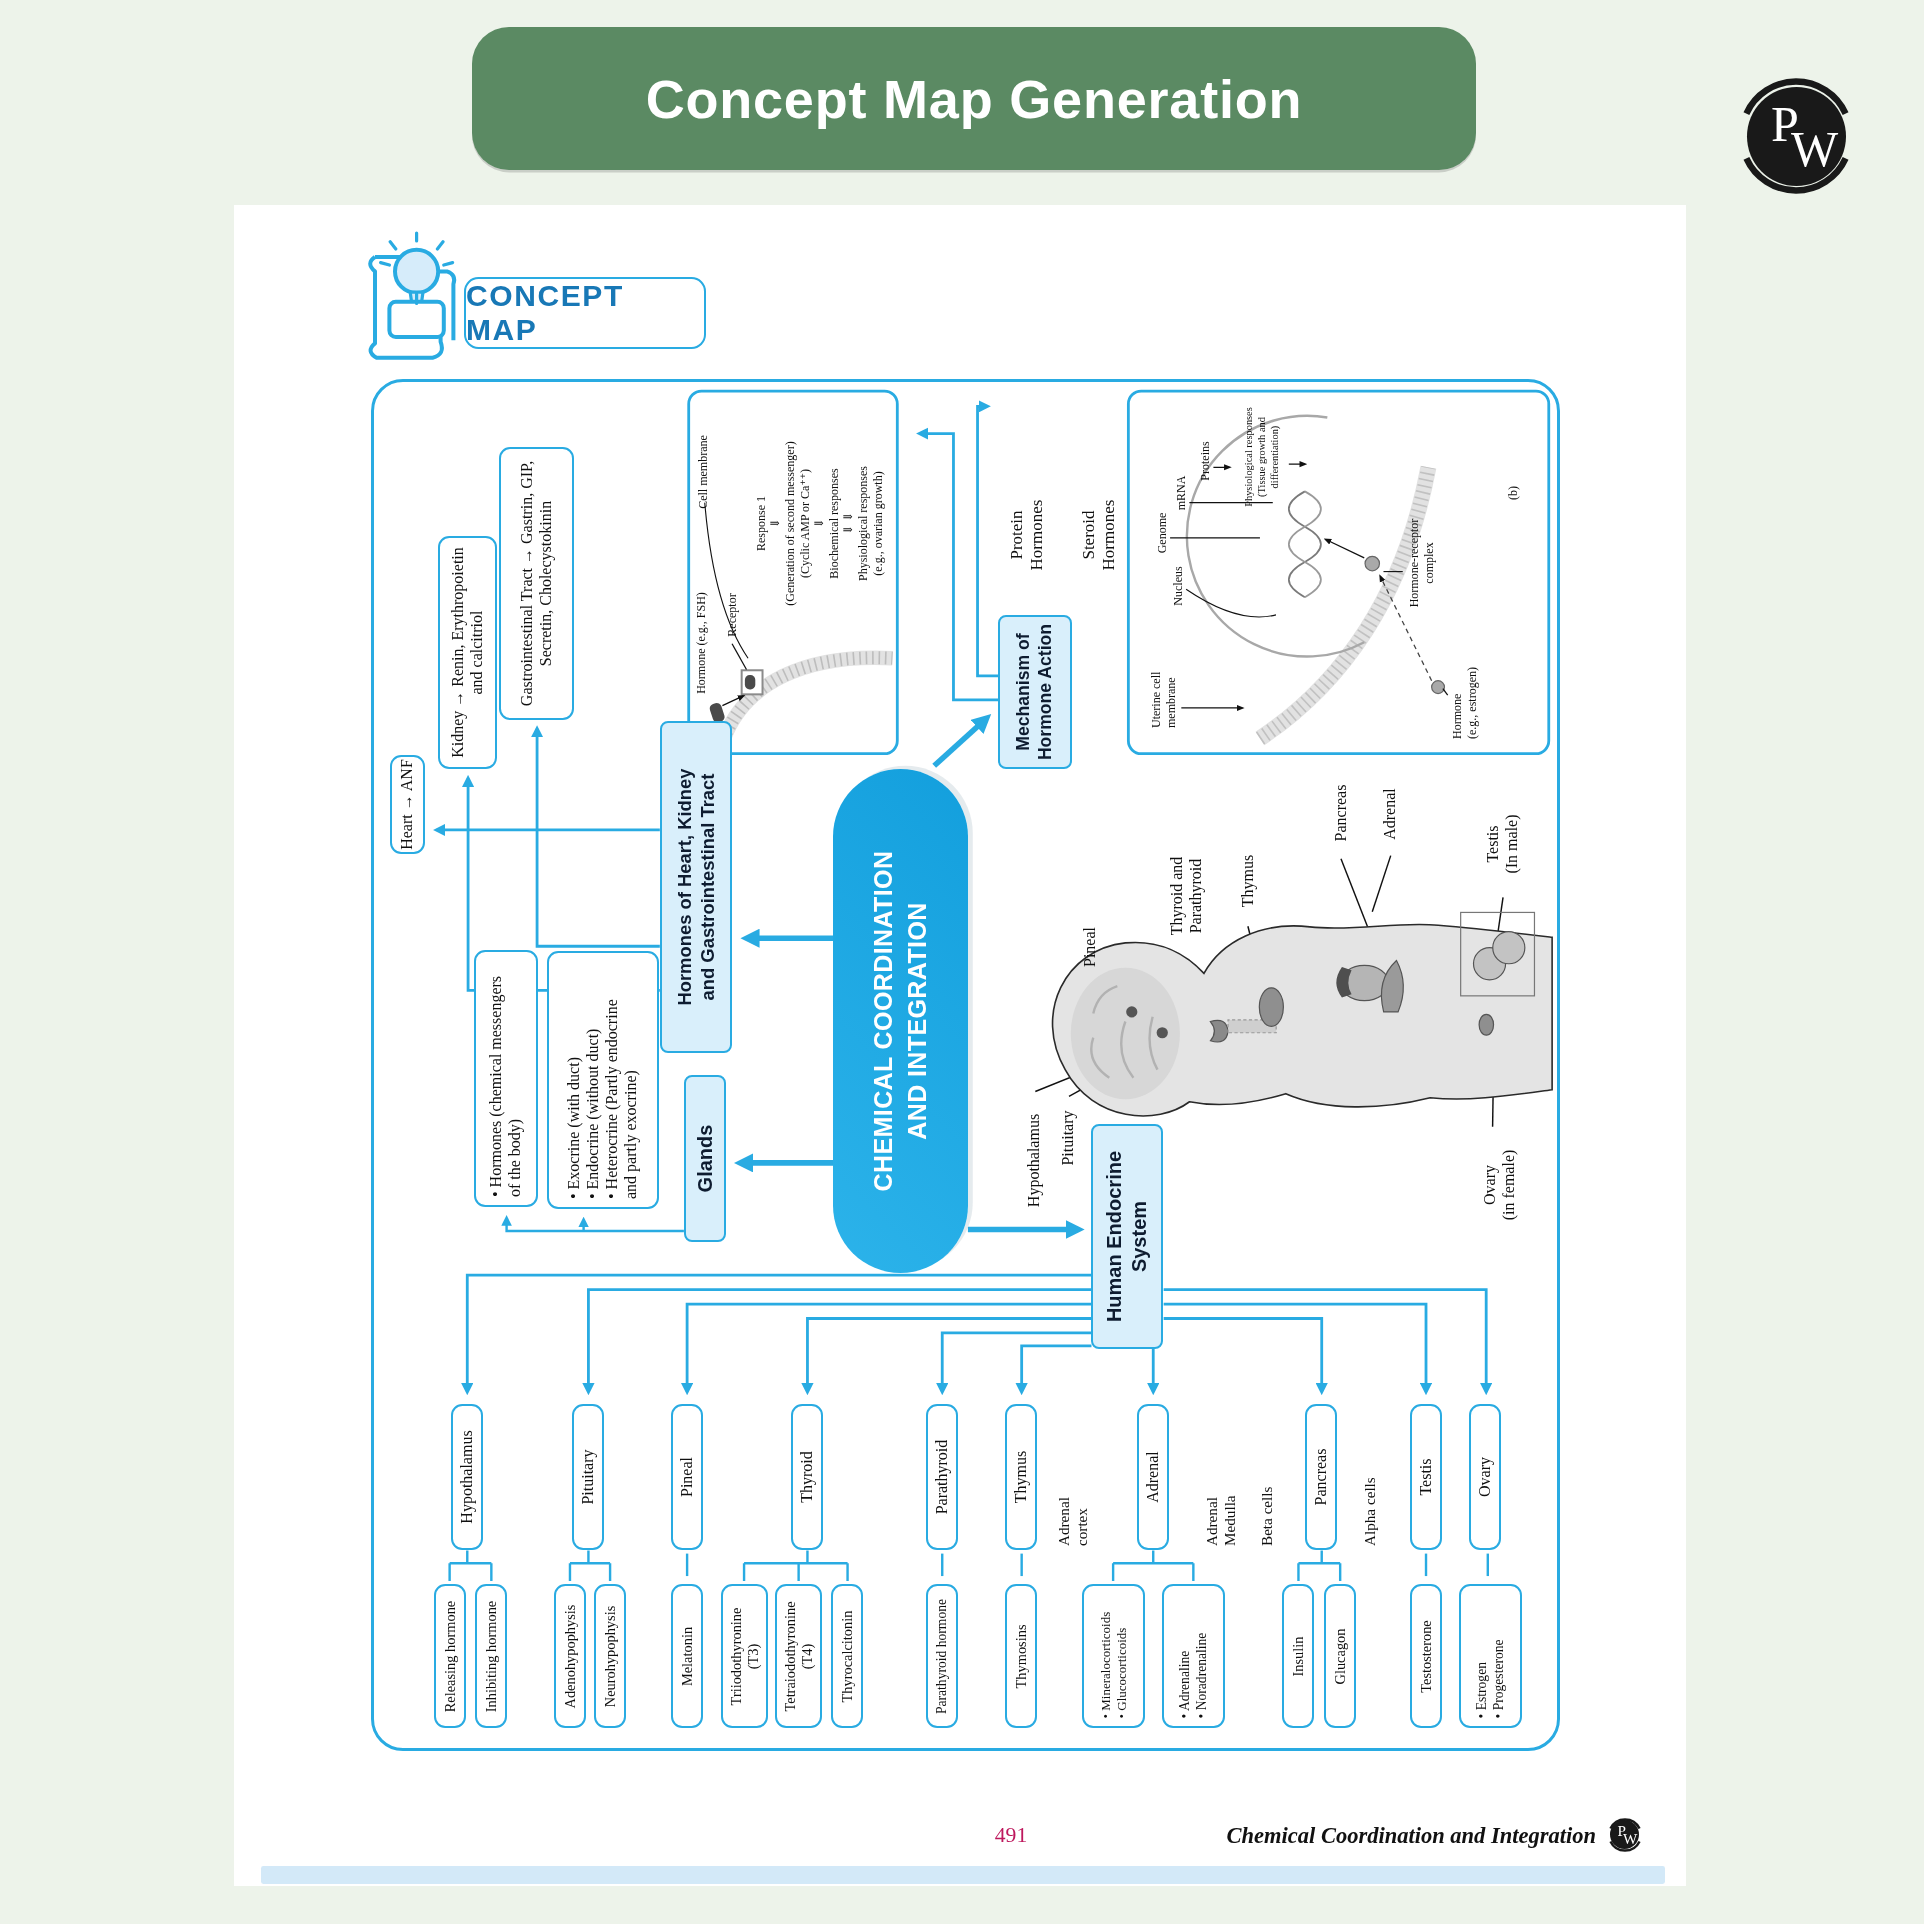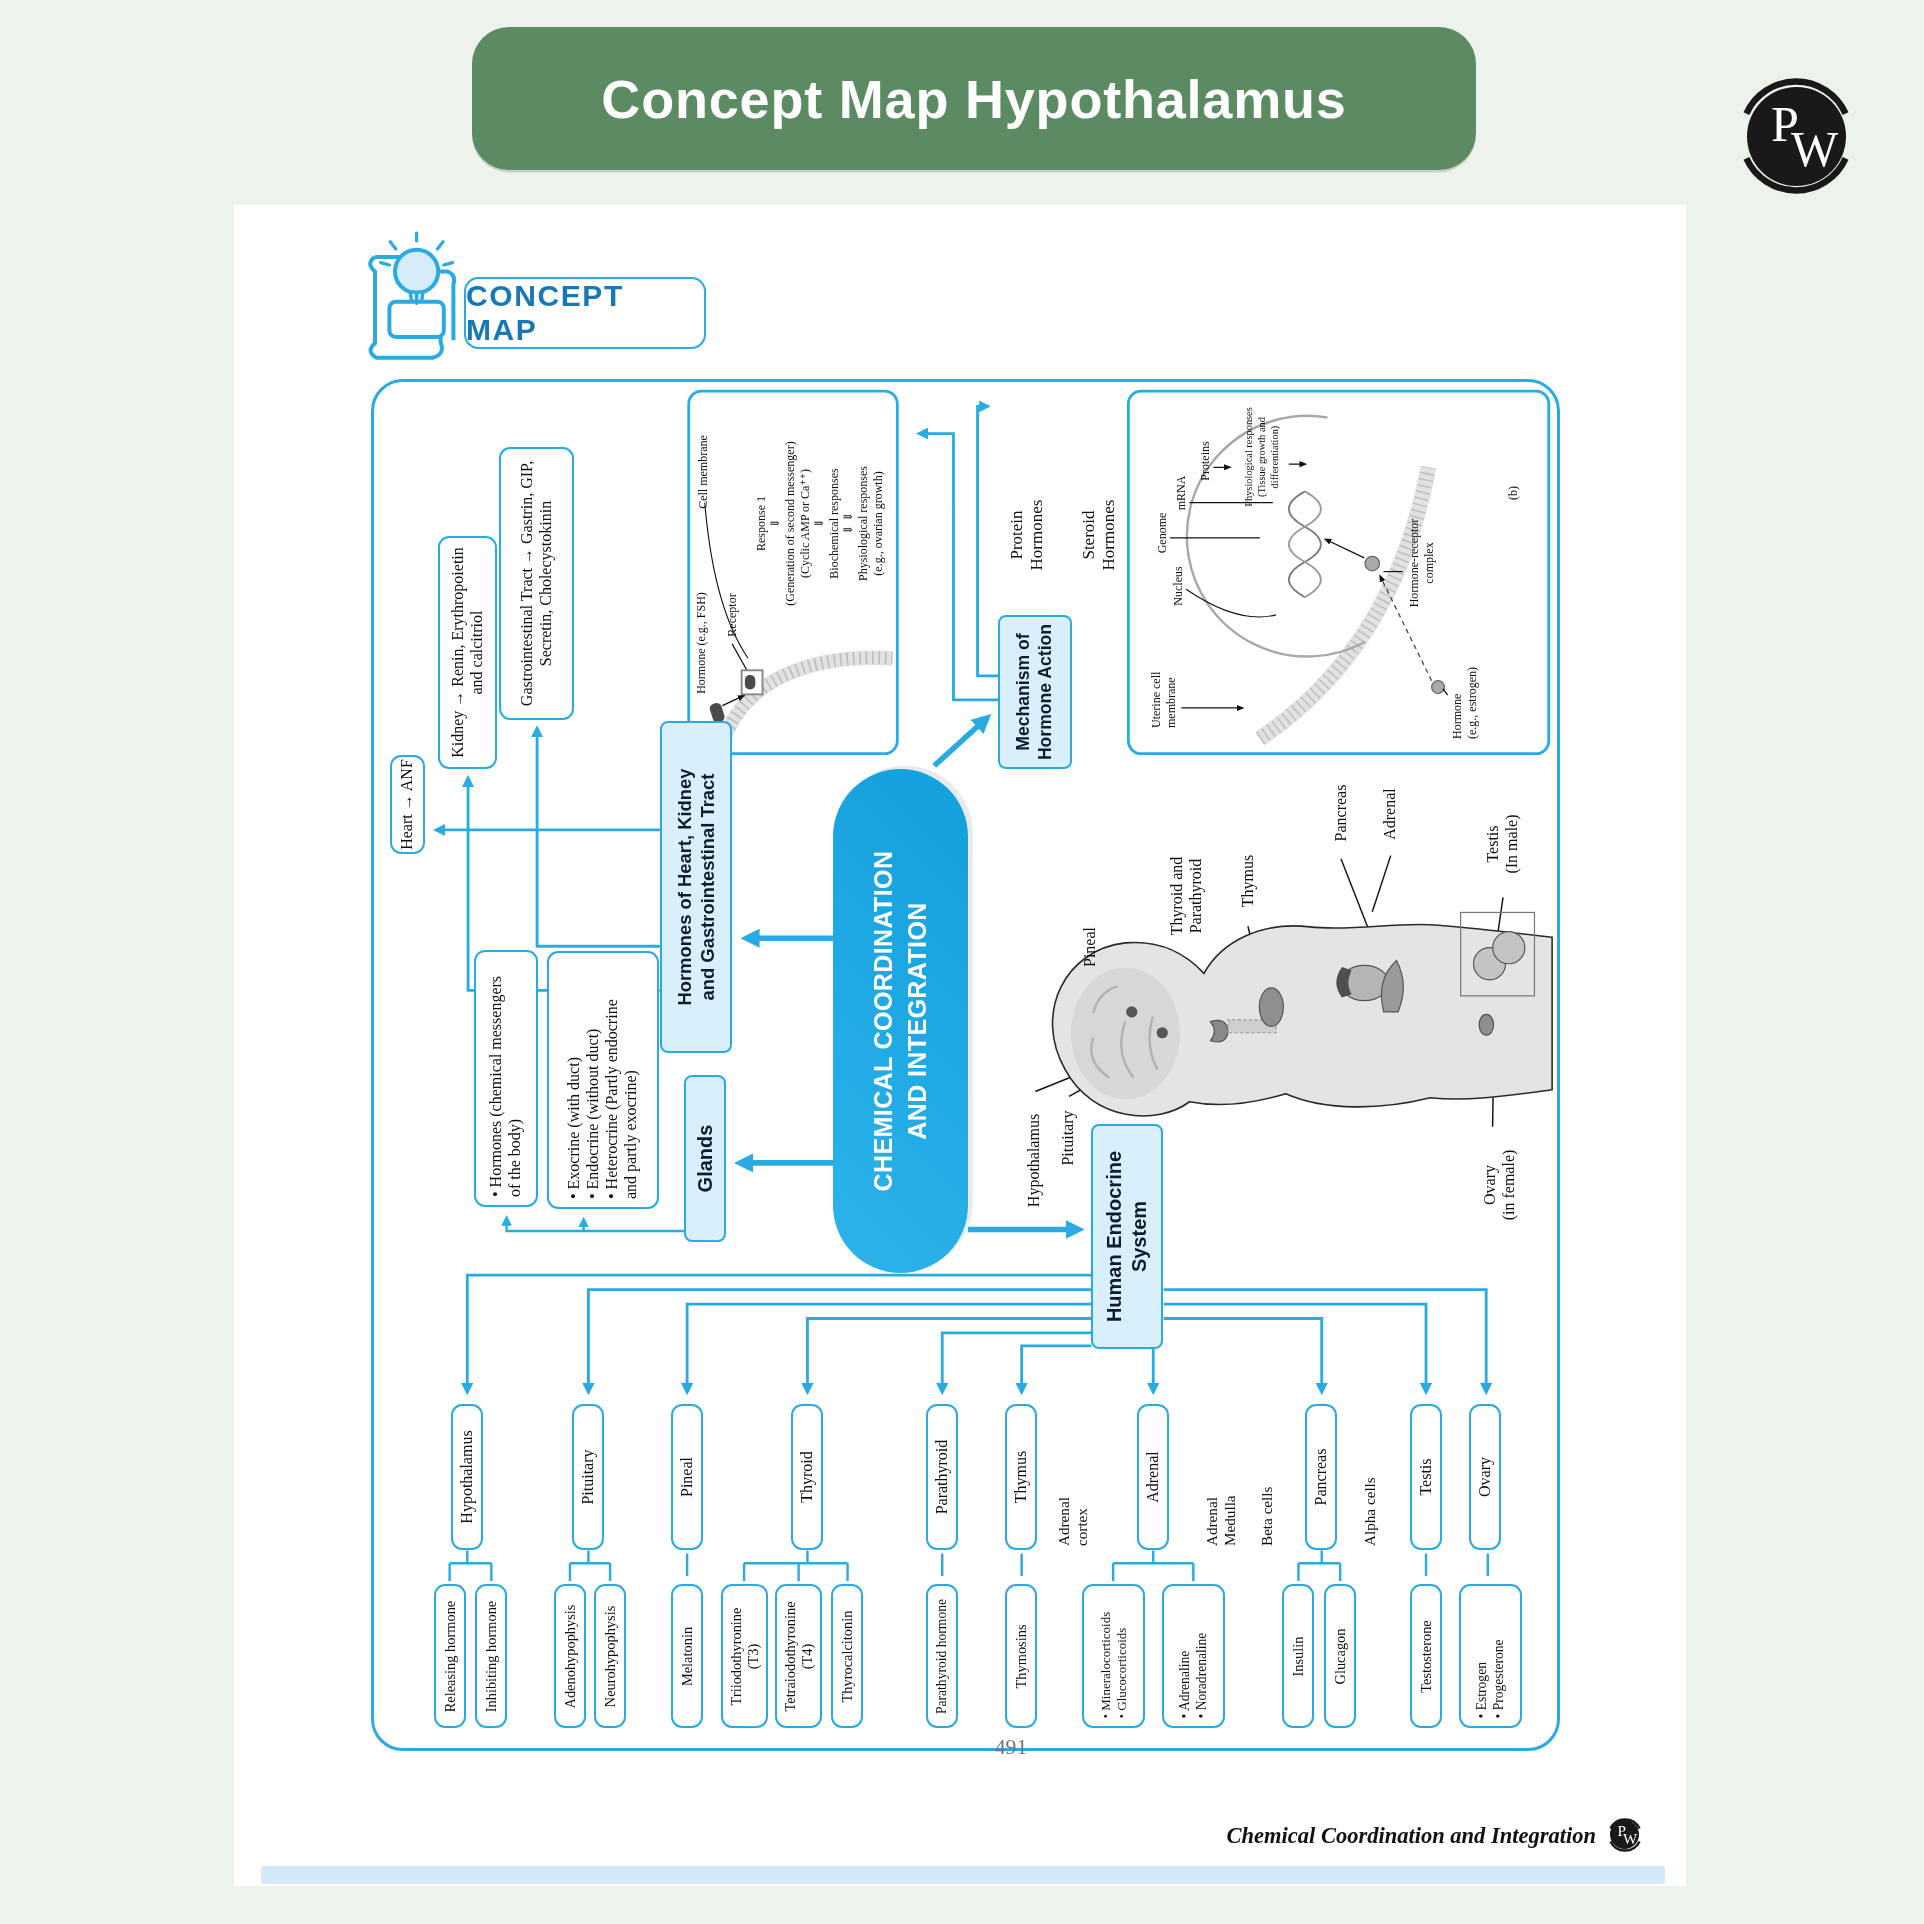--- a/index.html
+++ b/index.html
@@ -41,30 +41,30 @@
              box-shadow:3.2px 4.8px 0 rgba(0,60,90,.10);}
   .k-hub{background:#d9effb;border:2.8px solid #29abe2;border-radius:8px;font-weight:bold;
          font-family:"Liberation Sans",sans-serif;color:#0e1c30;line-height:1.25;}
   .k-white{background:#fff;border:2.4px solid #29abe2;border-radius:11.2px;
            font-family:"Liberation Serif","DejaVu Serif",serif;}
   .k-plain{font-family:"Liberation Serif","DejaVu Serif",serif;background:transparent;}
   .k-tiny{font-family:"Liberation Serif","DejaVu Serif",serif;background:transparent;line-height:1.22;}
   .a-left{justify-content:flex-start;text-align:left;padding-left:8px;}
 
   
-  .pagenum{position:absolute;left:975px;top:1730px;width:72px;height:35px;font:21.7px "Liberation Serif","DejaVu Serif",serif;
-           display:flex;align-items:center;justify-content:center;color:#737373;}
+  .pagenum{position:absolute;left:975px;top:1818px;width:72px;height:35px;font:21.7px "Liberation Serif","DejaVu Serif",serif;
+           display:flex;align-items:center;justify-content:center;color:#be185d;}
   .foot-title{position:absolute;left:1219px;top:1818px;width:377px;height:35px;display:flex;align-items:center;justify-content:flex-end;
               font:bold italic 22.5px "Liberation Serif","DejaVu Serif",serif;color:#111;}
 </style>
 </head>
 <body>
 
 <div class="banner" data-interactable="false">
-  <h1 data-interactable="false">Concept Map Hypothalamus</h1>
+  <h1 data-interactable="false">Concept Map Generation</h1>
 </div>
 
 <div class="pwlogo" data-interactable="false" style="left:1724px;top:64px;width:144px;height:144px;">
   <svg width="144" height="144" viewBox="0 0 180 180" data-interactable="false">
     <path d="M28,62 A68,68 0 0 1 152,62" fill="none" stroke="#191919" stroke-width="8"></path>
     <path d="M152,118 A68,68 0 0 1 28,118" fill="none" stroke="#191919" stroke-width="8"></path>
   </svg>
   <div class="disc" style="left:22.5px;top:22.5px;width:99px;height:99px;"></div>
   <span class="p" data-interactable="false" style="left:47px;top:30.5px;font-size:50px;">P</span>
   <span class="w" data-interactable="false" style="left:67px;top:56px;font-size:50px;">W</span>

